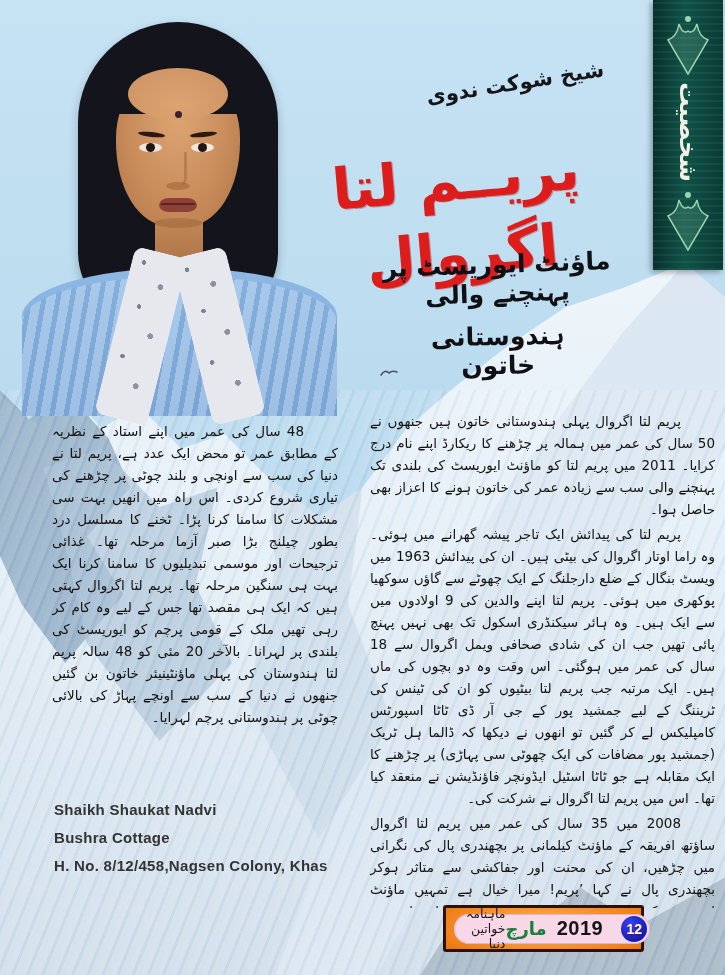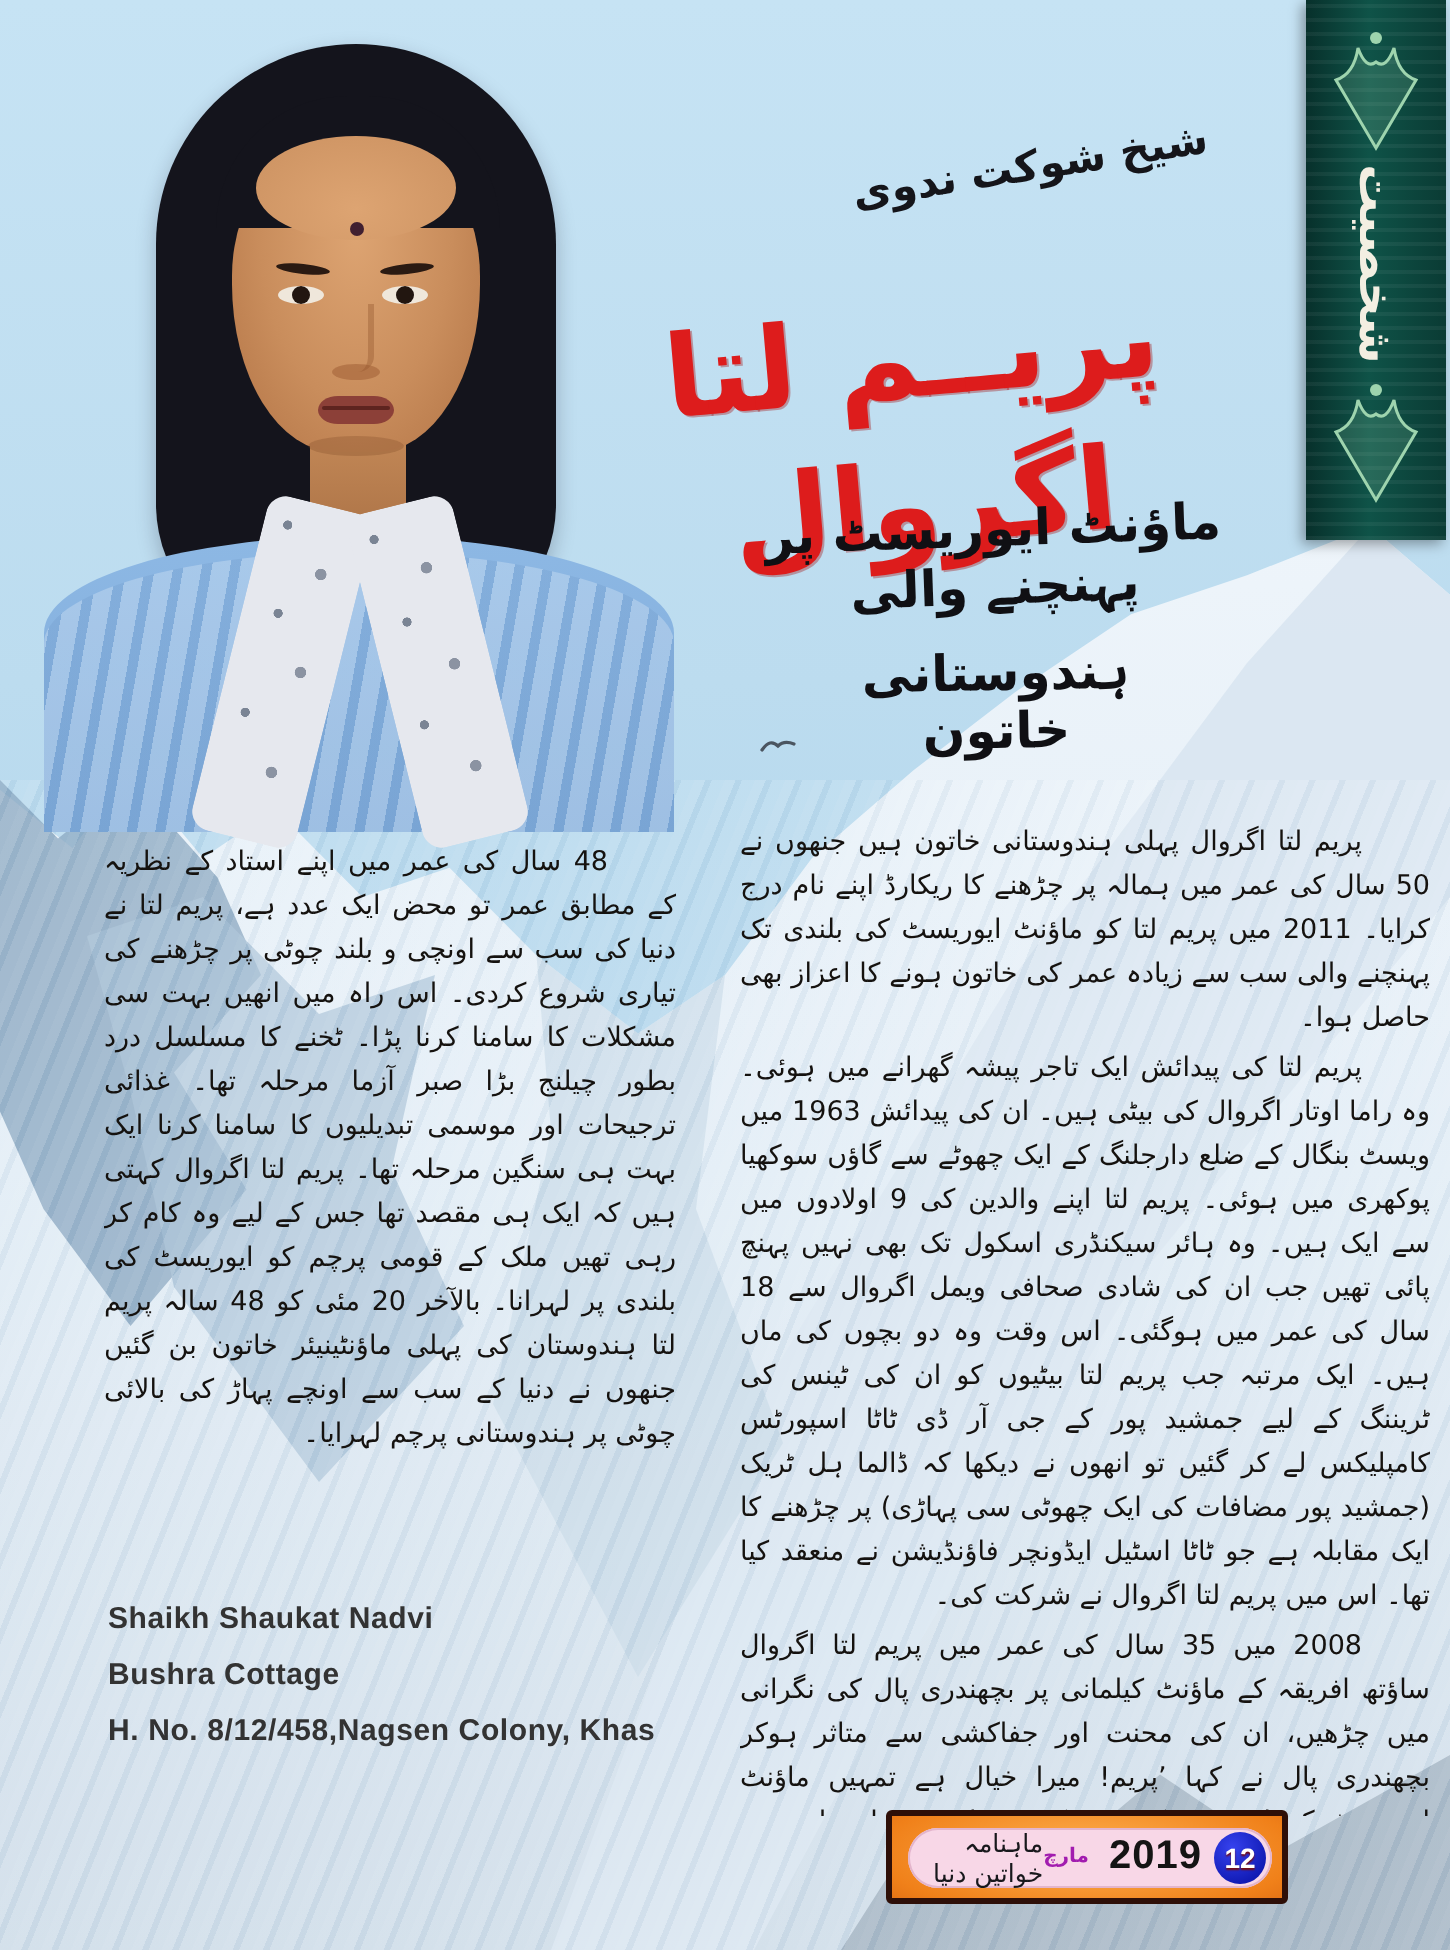--- a/index.html
+++ b/index.html
@@ -100,26 +100,26 @@
            font-family:"Liberation Sans",sans-serif;font-size:15px;font-weight:bold;
            color:#333;line-height:28px;letter-spacing:.3px;}
 
   
   .footer-bar{position:absolute;left:443px;top:905px;width:201px;height:47px;box-sizing:border-box;
        border:3px solid #2e0f08;border-radius:3px;display:flex;align-items:center;
        background:radial-gradient(120% 170% at 50% 45%,#ffb554 0%,#f08019 45%,#c44d0b 78%,#8f2a06 100%);}
   .pill{flex:1;height:30px;margin:0 5px 0 8px;background:#f8d7e7;border-radius:16px;
        display:flex;align-items:center;padding:0 3px 0 12px;box-shadow:inset 0 0 0 1px #e3b5cc;}
   .pill .mag{font-size:12.5px;color:#18181c;direction:rtl;}
-  .pill .month{font-size:10px;color:#a21caf;direction:rtl;margin-left:auto;font-weight:bold;}
+  .pill .month{font-size:18px;color:#15803d;direction:rtl;margin-left:auto;font-weight:bold;}
   .pill .year{font-family:"Liberation Sans",sans-serif;font-size:20px;font-weight:bold;color:#141414;margin:0 6px 0 10px;letter-spacing:.5px;}
   .pgnum{width:26px;height:26px;border-radius:50%;flex:0 0 26px;
        background:radial-gradient(circle at 35% 30%,#3642ee,#101ab4 75%);
        color:#fff;font-family:"Liberation Sans",sans-serif;font-size:14px;font-weight:bold;
-       display:flex;align-items:center;justify-content:center;text-shadow:0 1px 1px #7a0a0a;}
+       display:flex;align-items:center;justify-content:center;text-shadow:0 1px 1px #7a0a0a;margin-left:12px;}
 </style>
 </head>
 <body>
 
 <div class="page">
 
   <div class="layer mtn-base"></div>
   <div class="layer mtn-ridge-left"></div>
   <div class="layer mtn-ridge-left2"></div>
   <div class="layer mtn-shade-right"></div>

